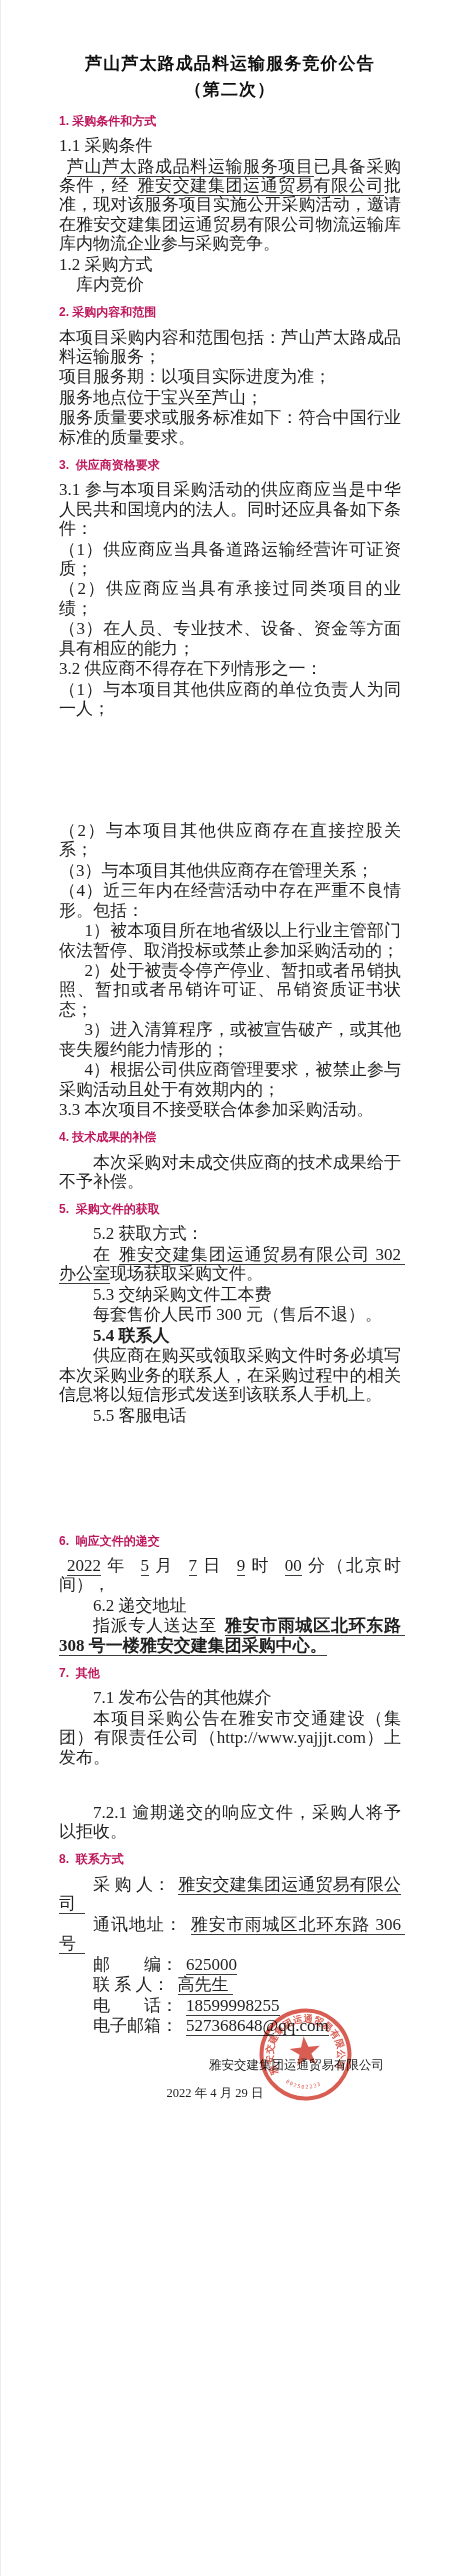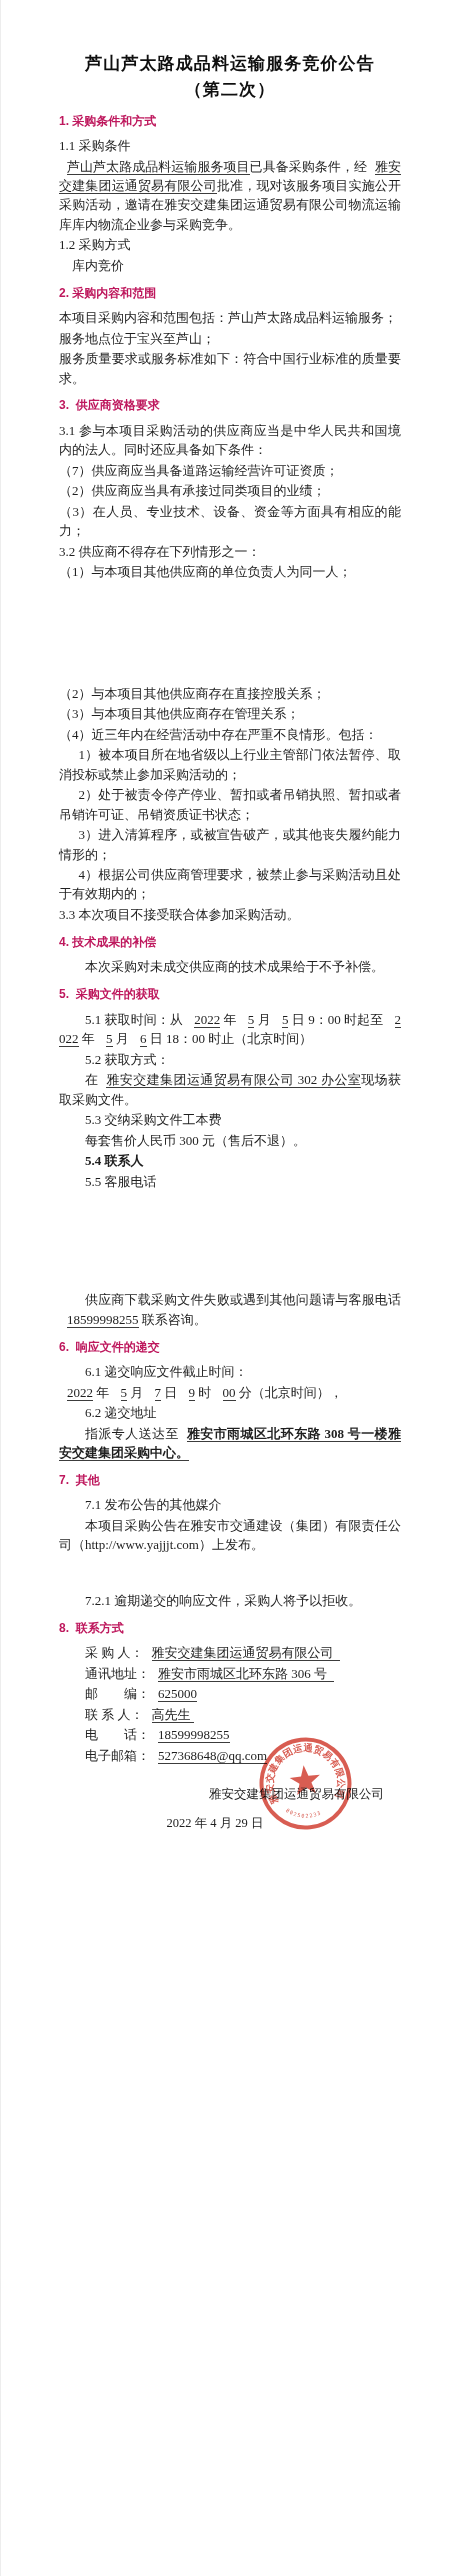--- a/index.html
+++ b/index.html
@@ -6,21 +6,21 @@
   .page{
     position:relative;width:456px;height:2576px;background:#fff;overflow:hidden;
     font-family:"Liberation Serif","DejaVu Serif",serif;color:#1f1f1f;
   }
   .page::before{content:"";position:absolute;left:0;top:0;width:1.1px;height:100%;background:#ededed;}
   .content{padding:51px 55px 0 59px;}
   .title{
     text-align:center;font-weight:bold;font-size:17px;line-height:26px;letter-spacing:1.1px;
     color:#0f0f0f;margin:0;white-space:pre-wrap;
   }
-  .doc p{margin:1.1px 0;font-size:13px;line-height:19.4px;text-align:justify;
+  .doc p{margin:1.1px 0;font-size:17px;line-height:19.4px;text-align:justify;
     white-space:pre-wrap;word-break:break-all;}
   .doc p.h1{
     font-family:"Liberation Sans","DejaVu Sans",sans-serif;font-weight:700;
     color:#be185d;font-size:12px;margin:8.5px 0 5.1px 0;
   }
   .u{border-bottom:1.1px solid #3c3c3c;margin-left:8px;}
   .b{font-weight:bold;}
   .gap{width:100%;}
   .signature{position:relative;margin-top:20.5px;}
   .sig-company{text-align:right;padding-right:17px;font-size:12.5px;line-height:19.4px;margin:0;white-space:pre-wrap;}
@@ -36,52 +36,51 @@
     <h1 class="title"><span>芦山芦太路成品料运输服务竞价公告</span><br><span>（第二次）</span></h1>
 
     <div class="doc">
         <p class="h1"><span>1. 采购条件和方式</span></p>
         <p><span>1.1 采购条件</span></p>
         <p><span class="u">芦山芦太路成品料运输服务项目</span><span>已具备采购条件，经</span><span class="u">雅安交建集团运通贸易有限公司</span><span>批准，现对该服务项目实施公开采购活动，邀请在雅安交建集团运通贸易有限公司物流运输库库内物流企业参与采购竞争。</span></p>
         <p><span>1.2 采购方式</span></p>
         <p style="text-indent: 1em;"><span>库内竞价</span></p>
         <p class="h1"><span>2. 采购内容和范围</span></p>
         <p><span>本项目采购内容和范围包括：芦山芦太路成品料运输服务；</span></p>
+        <p><span>项目服务期：以项目实际进度为准；</span></p>
         <p><span>服务地点位于宝兴至芦山；</span></p>
         <p><span>服务质量要求或服务标准如下：符合中国行业标准的质量要求。</span></p>
         <p class="h1"><span>3.  供应商资格要求</span></p>
         <p><span>3.1 参与本项目采购活动的供应商应当是中华人民共和国境内的法人。同时还应具备如下条件：</span></p>
-        <p><span>（7）供应商应当具备道路运输经营许可证资质；</span></p>
+        <p><span>（1）供应商应当具备道路运输经营许可证资质；</span></p>
         <p><span>（2）供应商应当具有承接过同类项目的业绩；</span></p>
         <p><span>（3）在人员、专业技术、设备、资金等方面具有相应的能力；</span></p>
         <p><span>3.2 供应商不得存在下列情形之一：</span></p>
         <p><span>（1）与本项目其他供应商的单位负责人为同一人；</span></p>
         <div class="gap" style="height: 100px;"></div>
         <p><span>（2）与本项目其他供应商存在直接控股关系；</span></p>
         <p><span>（3）与本项目其他供应商存在管理关系；</span></p>
         <p><span>（4）近三年内在经营活动中存在严重不良情形。包括：</span></p>
         <p style="text-indent: 1.5em;"><span>1）被本项目所在地省级以上行业主管部门依法暂停、取消投标或禁止参加采购活动的；</span></p>
         <p style="text-indent: 1.5em;"><span>2）处于被责令停产停业、暂扣或者吊销执照、暂扣或者吊销许可证、吊销资质证书状态；</span></p>
         <p style="text-indent: 1.5em;"><span>3）进入清算程序，或被宣告破产，或其他丧失履约能力情形的；</span></p>
         <p style="text-indent: 1.5em;"><span>4）根据公司供应商管理要求，被禁止参与采购活动且处于有效期内的；</span></p>
         <p><span>3.3 本次项目不接受联合体参加采购活动。</span></p>
         <p class="h1"><span>4. 技术成果的补偿</span></p>
         <p style="text-indent: 2em;"><span>本次采购对未成交供应商的技术成果给于不予补偿。</span></p>
         <p class="h1"><span>5.  采购文件的获取</span></p>
-        <p style="text-indent: 2em;"><span>5.1 获取时间：从 </span><span class="u">2022</span><span> 年 </span><span class="u">5</span><span> 月 </span><span class="u">5</span><span> 日 9：00 时起至 </span><span class="u">2022</span><span> 年 </span><span class="u">5</span><span> 月 </span><span class="u">6</span><span> 日 18：00 时止（北京时间）</span></p>
         <p style="text-indent: 2em;"><span>5.2 获取方式：</span></p>
         <p style="text-indent: 2em;"><span>在</span><span class="u">雅安交建集团运通贸易有限公司 302 办公室</span><span>现场获取采购文件。</span></p>
         <p style="text-indent: 2em;"><span>5.3 交纳采购文件工本费</span></p>
         <p style="text-indent: 2em;"><span>每套售价人民币 300 元（售后不退）。</span></p>
         <p style="text-indent: 2em; font-weight: bold;"><span>5.4 联系人</span></p>
+        <p style="text-indent: 2em;"><span>供应商在购买或领取采购文件时务必填写本次采购业务的联系人，在采购过程中的相关信息将以短信形式发送到该联系人手机上。</span></p>
         <p style="text-indent: 2em;"><span>5.5 客服电话</span></p>
         <div class="gap" style="height: 97px;"></div>
-        <p style="text-indent: 2em;"><span>供应商下载采购文件失败或遇到其他问题请与客服电话 </span><span class="u">18599998255</span><span> 联系咨询。</span></p>
         <p class="h1"><span>6.  响应文件的递交</span></p>
-        <p style="text-indent: 2em;"><span>6.1 递交响应文件截止时间：</span></p>
         <p><span class="u">2022</span><span> 年 </span><span class="u">5</span><span> 月 </span><span class="u">7</span><span> 日 </span><span class="u">9</span><span> 时 </span><span class="u">00</span><span> 分（北京时间），</span></p>
         <p style="text-indent: 2em;"><span>6.2 递交地址</span></p>
         <p style="text-indent: 2em;"><span>指派专人送达至</span><span class="u b">雅安市雨城区北环东路 308 号一楼雅安交建集团采购中心。</span></p>
         <p class="h1"><span>7.  其他</span></p>
         <p style="text-indent: 2em;"><span>7.1 发布公告的其他媒介</span></p>
         <p style="text-indent: 2em;"><span>本项目采购公告在雅安市交通建设（集团）有限责任公司（http://www.yajjjt.com）上发布。</span></p>
         <p style="text-indent: 2em; margin-top: 36px;"><span>7.2.1 逾期递交的响应文件，采购人将予以拒收。</span></p>
         <p class="h1"><span>8.  联系方式</span></p>
         <p style="text-indent: 2em;"><span>采 购 人：</span><span class="u">雅安交建集团运通贸易有限公司  </span></p>
         <p style="text-indent: 2em;"><span>通讯地址：</span><span class="u">雅安市雨城区北环东路 306 号  </span></p>

